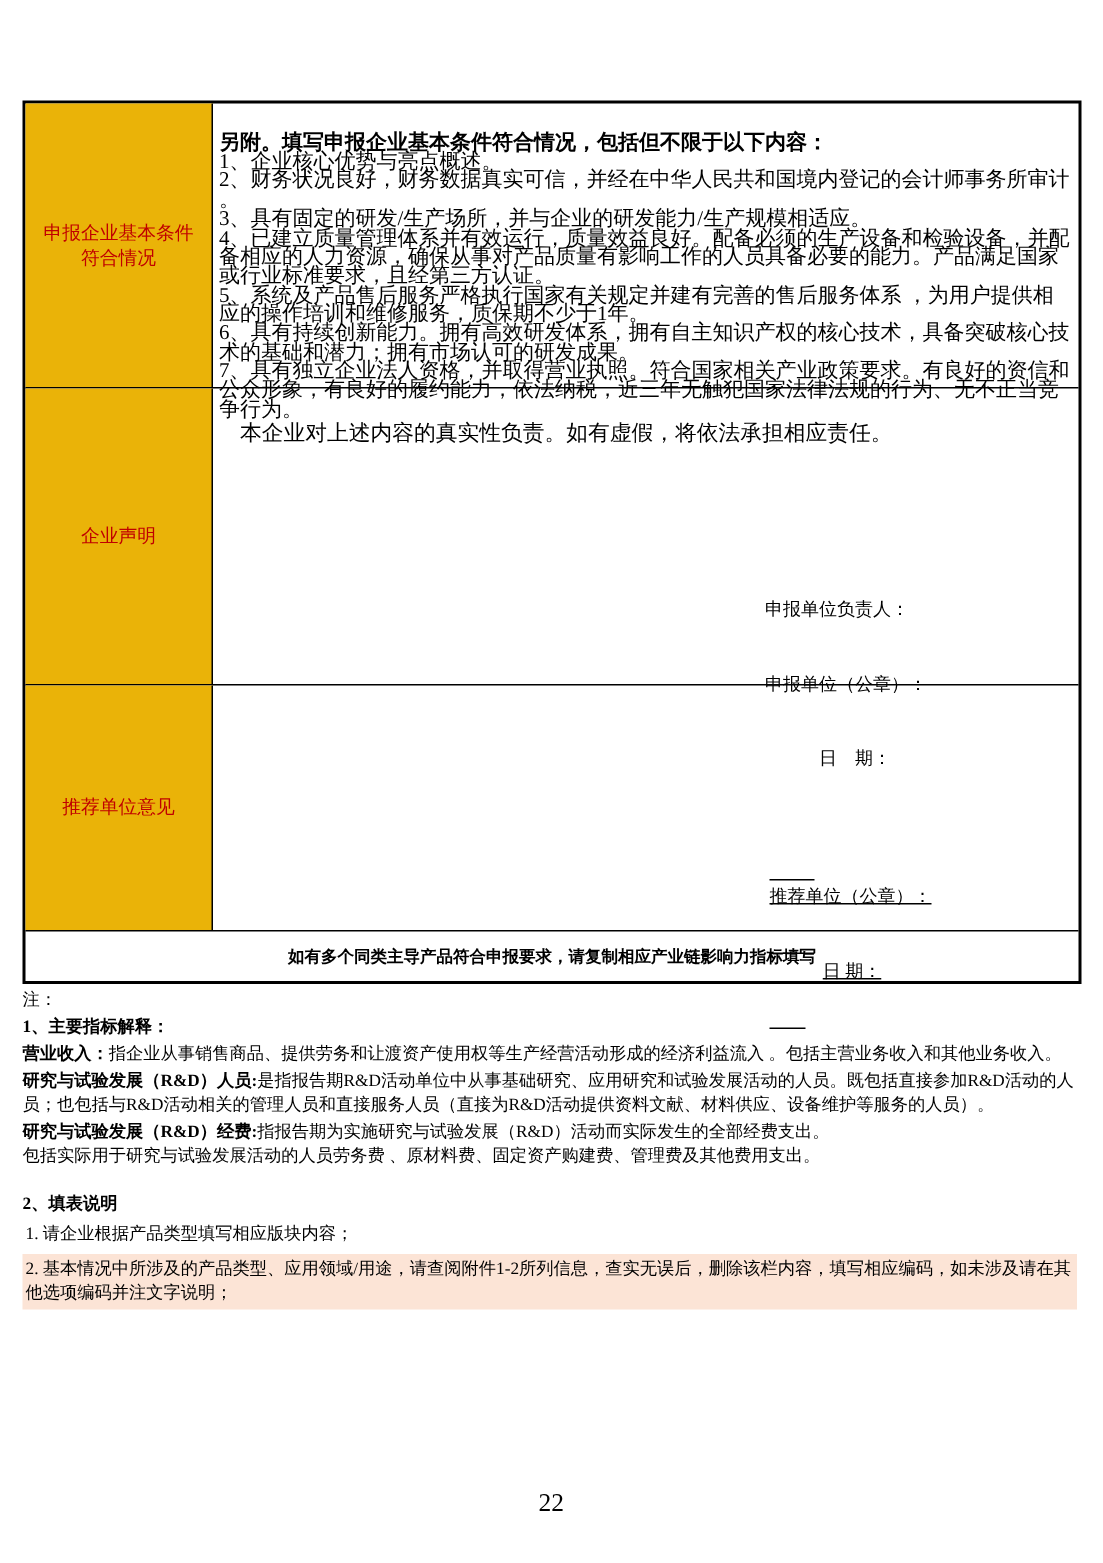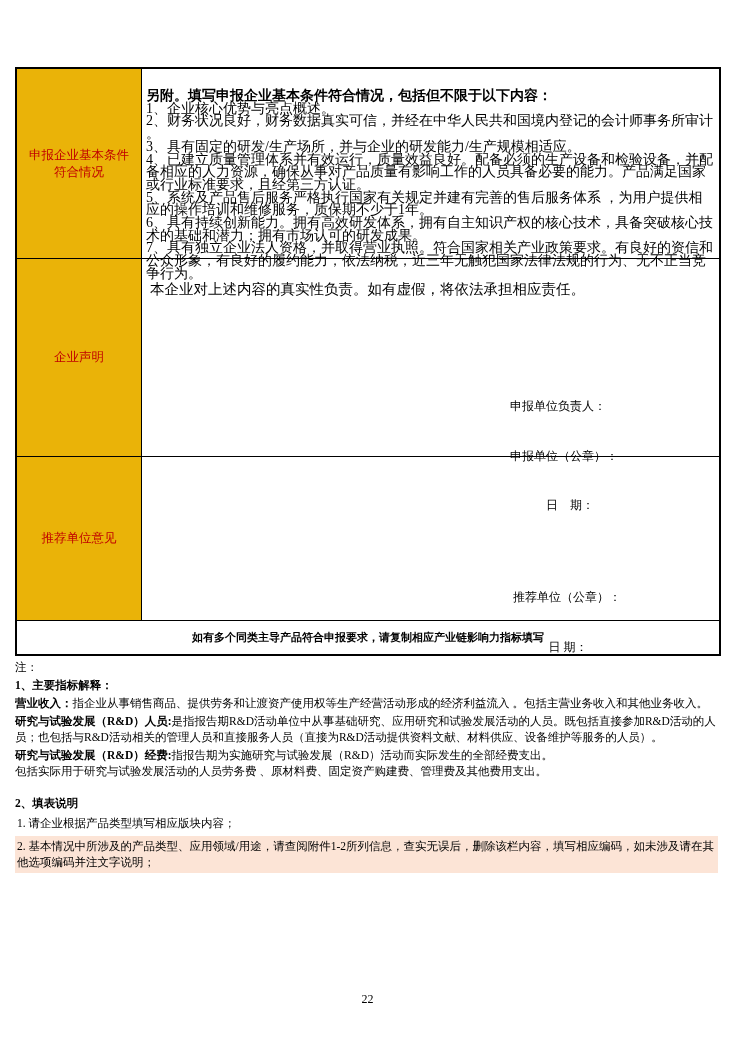--- a/index.html
+++ b/index.html
@@ -36,29 +36,29 @@
   .row-basic{height:189px;}
   .row-basic .cell-content{
     font-size:14px;line-height:12.7px;
     padding:21px 4px 0 4px;
   }
   .row-basic .intro{font-weight:bold;}
 
   .row-declaration{height:197px;}
   .statement{
     font-size:14.5px;line-height:18px;
-    padding:21px 10px 0 8px;
+    padding:21px 10px 0 18px;
   }
   .sign-block{
     position:absolute;
     font-size:12px;line-height:16.5px;
     white-space:pre;
   }
   .sign-block-declare{left:368px;top:106px;width:120px;}
-  .sign-block-recommend{left:371px;top:99px;width:110px;}
+  .sign-block-recommend{left:371px;top:99px;width:110px;text-decoration:underline;}
   .sign-date-line{text-align:center;}
 
   .row-recommend{height:163px;}
 
   .row-footer{
     height:33px;
     display:flex;align-items:center;justify-content:center;
   }
   .row-footer .cell-footnote{
     width:100%;
@@ -71,21 +71,21 @@
     font-size:11.5px;line-height:16px;
   }
   .notes p{margin:0 0 2px 0;}
   .bold{font-weight:bold;}
   .notes .sec-gap{height:14px;}
   .instr{padding:2px 2px 3px 2px;margin-bottom:2px;}
   .instr.hl{background:#FCE4D6;}
 
   .page-number{
     position:absolute;left:0;top:992px;width:735px;
-    text-align:center;font-size:12px;
+    text-align:center;font-size:17px;
   }
 </style>
 </head>
 <body>
 
 <div class="page">
 
   <div class="form-table">
 
     <div class="trow row-basic">

